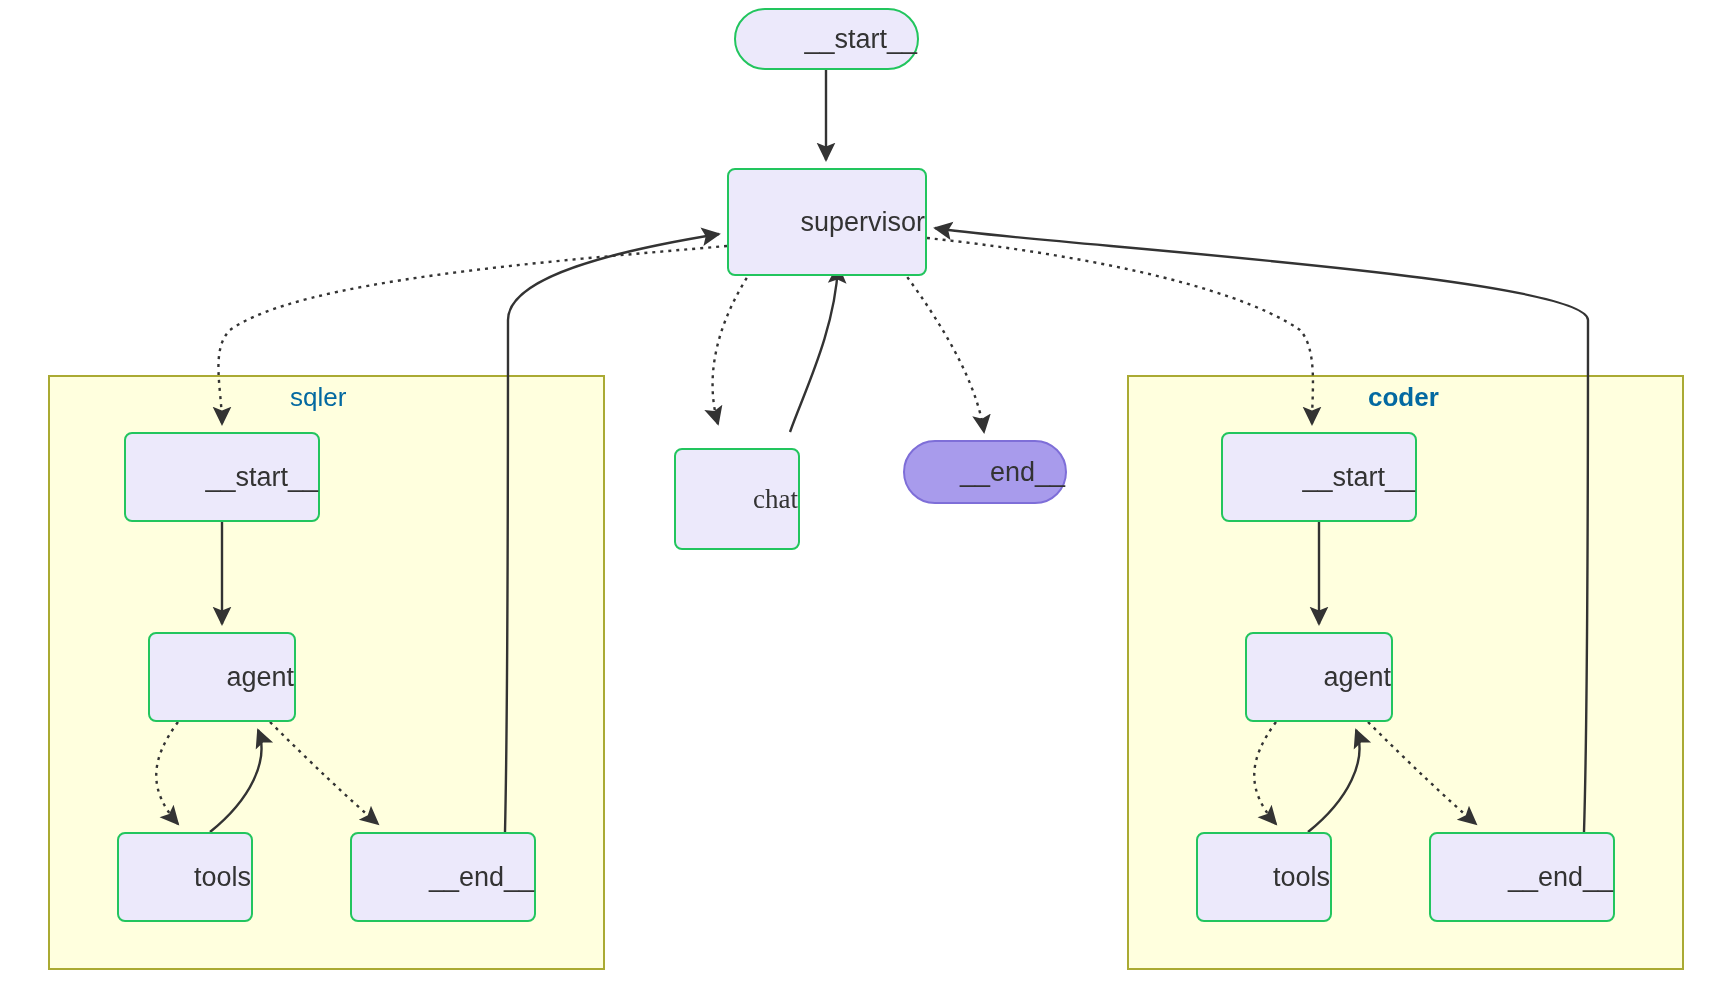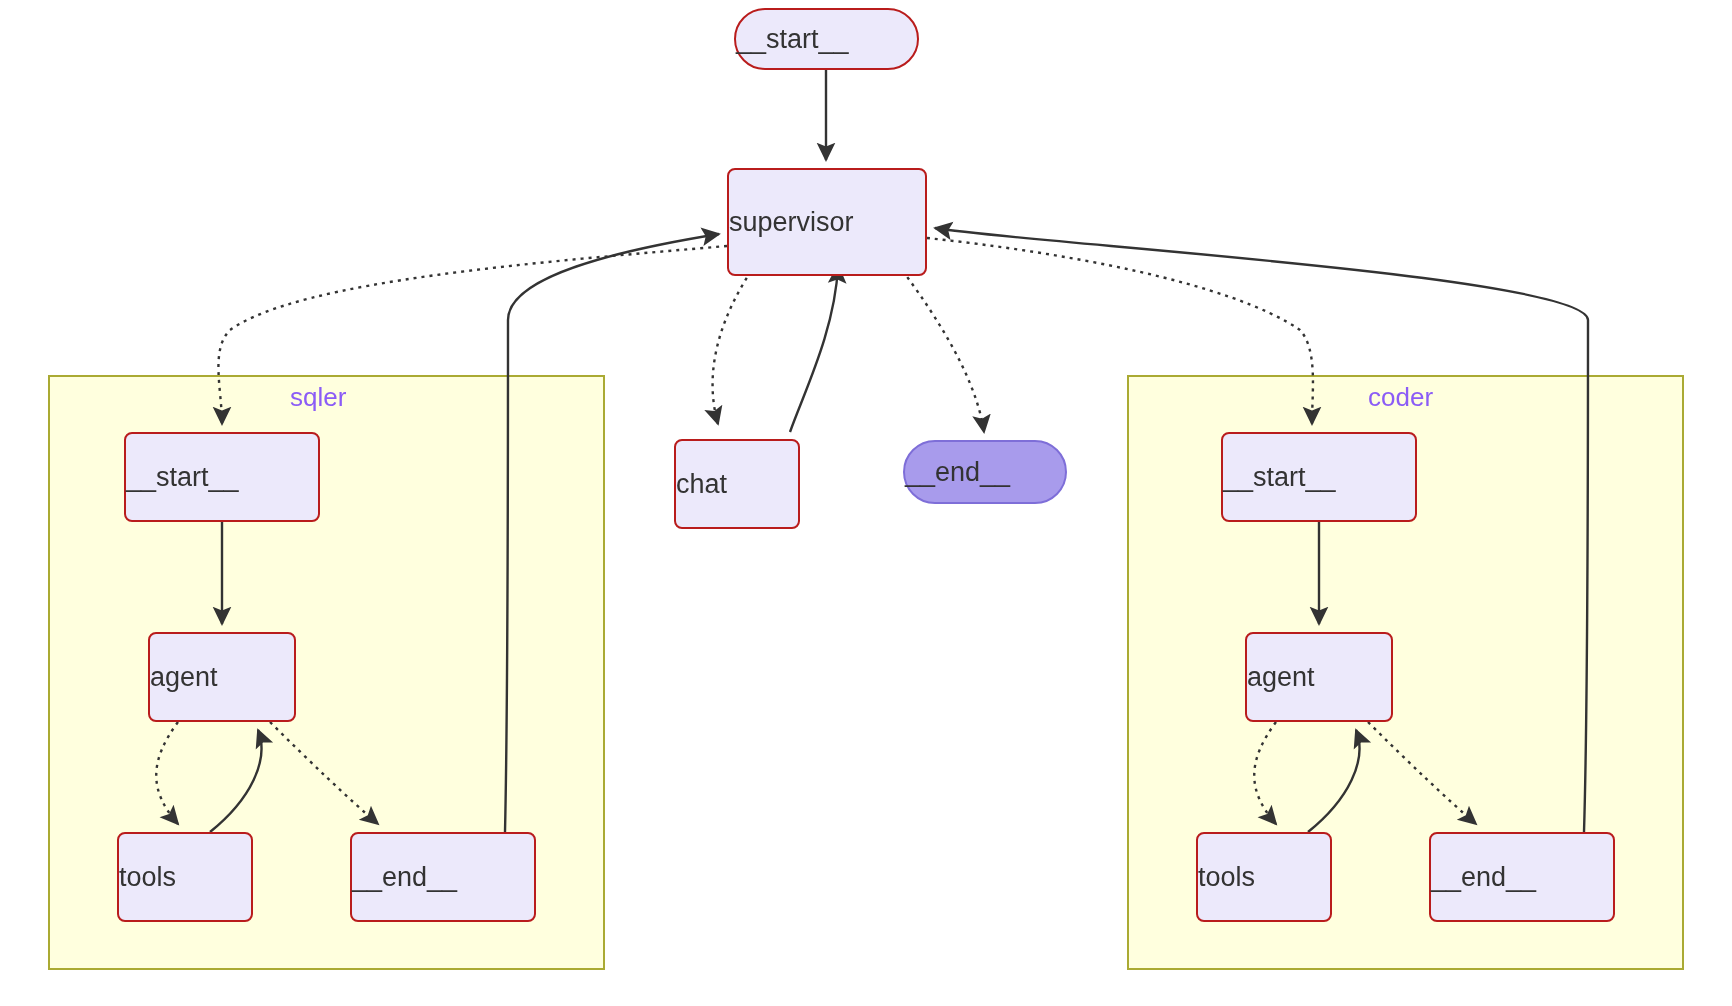--- a/index.html
+++ b/index.html
@@ -27,32 +27,32 @@
   }
   .subgraph {
     position: absolute;
     background: #ffffde;
     border: 2px solid #aaaa33;
     box-sizing: border-box;
   }
   .subgraph-label {
     position: absolute;
     font-size: 26px;
-    color: #8b5cf6;
+    color: #0369a1;
     white-space: nowrap;
   }
   .node {
     position: absolute;
     box-sizing: border-box;
     background: #ece9fb;
-    border: 2px solid #b91c1c;
+    border: 2px solid #22c55e;
     border-radius: 8px;
     display: flex;
     align-items: center;
-    justify-content: flex-start;
+    justify-content: flex-end;
     font-size: 27px;
     color: #333333;
     white-space: nowrap;
   }
   .node.terminal {
     border-radius: 999px;
   }
   .node.end-highlight {
     background: #a89bec;
     border-color: #7e6ed8;
@@ -60,21 +60,21 @@
 </style>
 </head>
 <body>
 
 <div id="canvas">
 
   <div class="subgraph" id="sg-sqler" style="left: 48px; top: 375px; width: 557px; height: 595px;"></div>
   <div class="subgraph-label" id="sgl-sqler" style="left: 290px; top: 382px;">sqler</div>
 
   <div class="subgraph" id="sg-coder" style="left: 1127px; top: 375px; width: 557px; height: 595px;"></div>
-  <div class="subgraph-label" id="sgl-coder" style="left: 1368px; top: 382px;">coder</div>
+  <div class="subgraph-label" id="sgl-coder" style="left: 1368px; top: 382px; font-weight: bold;">coder</div>
 
   <svg id="edge-layer" viewBox="0 0 1732 1006" xmlns="http://www.w3.org/2000/svg">
     <defs>
       <marker id="arrowhead" markerWidth="9" markerHeight="9" refX="7.2" refY="4.5" orient="auto" markerUnits="strokeWidth">
         <path d="M0,0.6 L8,4.5 L0,8.4 L1.6,4.5 Z" fill="#333333"></path>
       </marker>
     </defs>
     <g id="edge-paths">
         <path d="M826,70 L826,160" fill="none" stroke="#333333" stroke-width="2.4" marker-end="url(#arrowhead)"></path>
         <path d="M727,246 C540,262 300,280 230,330 C210,350 222,390 222,424" fill="none" stroke="#333333" stroke-width="2.4" marker-end="url(#arrowhead)" stroke-dasharray="3,5"></path>
@@ -95,21 +95,21 @@
       </g>
   </svg>
 
   <div id="node-layer">
       <div class="node terminal" style="left: 734px; top: 8px; width: 185px; height: 62px;">
         <span>__start__</span>
       </div>
       <div class="node" style="left: 727px; top: 168px; width: 200px; height: 108px;">
         <span>supervisor</span>
       </div>
-      <div class="node" style="left: 674px; top: 439px; width: 126px; height: 90px;">
+      <div class="node" style="left: 674px; top: 448px; width: 126px; height: 102px; font-family: Liberation Serif, serif;">
         <span>chat</span>
       </div>
       <div class="node terminal end-highlight" style="left: 903px; top: 440px; width: 164px; height: 64px;">
         <span>__end__</span>
       </div>
       <div class="node" style="left: 124px; top: 432px; width: 196px; height: 90px;">
         <span>__start__</span>
       </div>
       <div class="node" style="left: 148px; top: 632px; width: 148px; height: 90px;">
         <span>agent</span>

